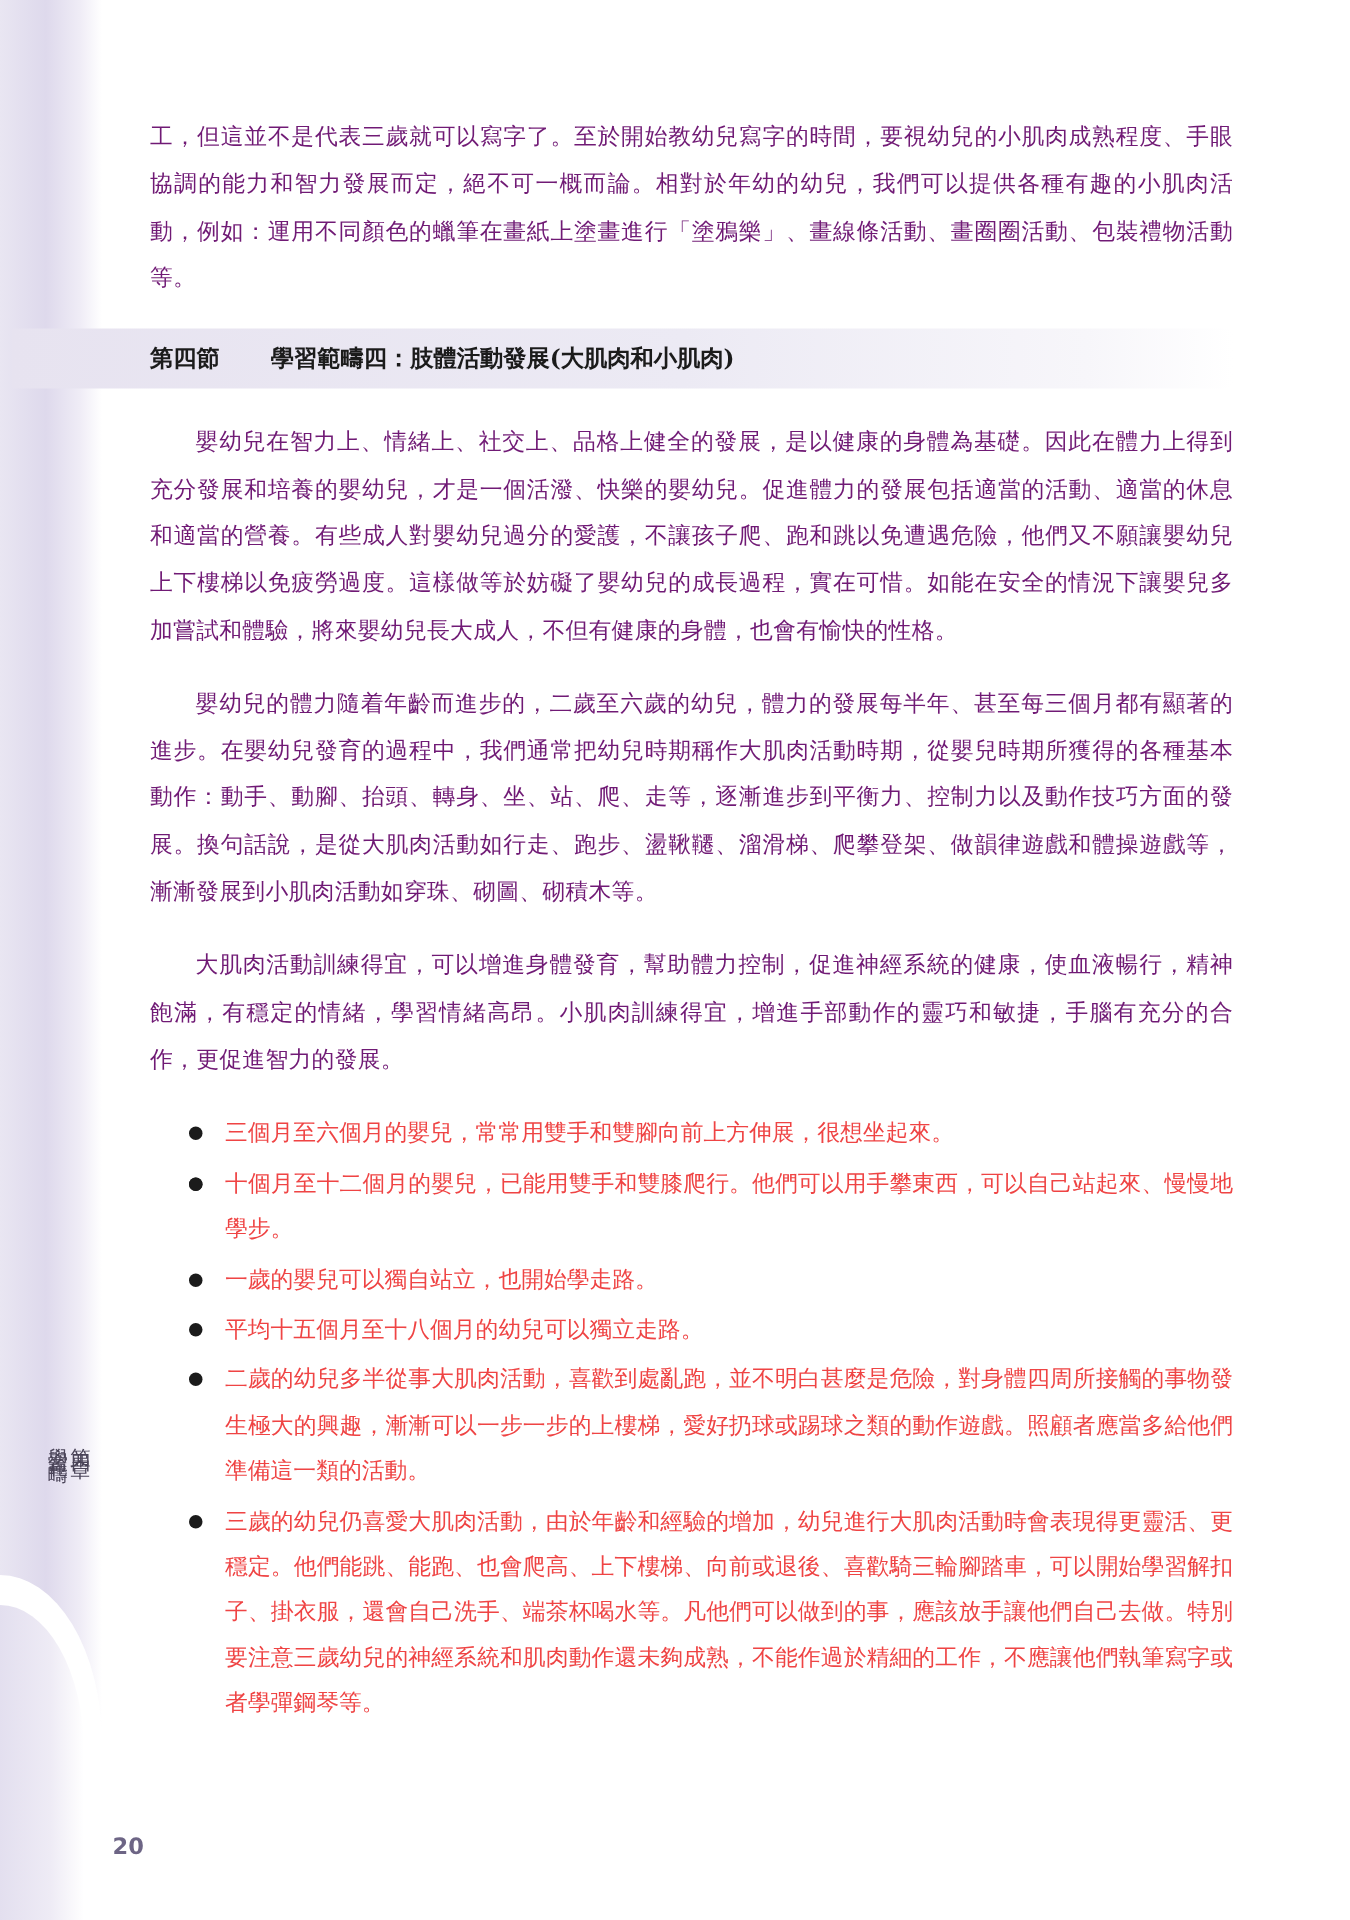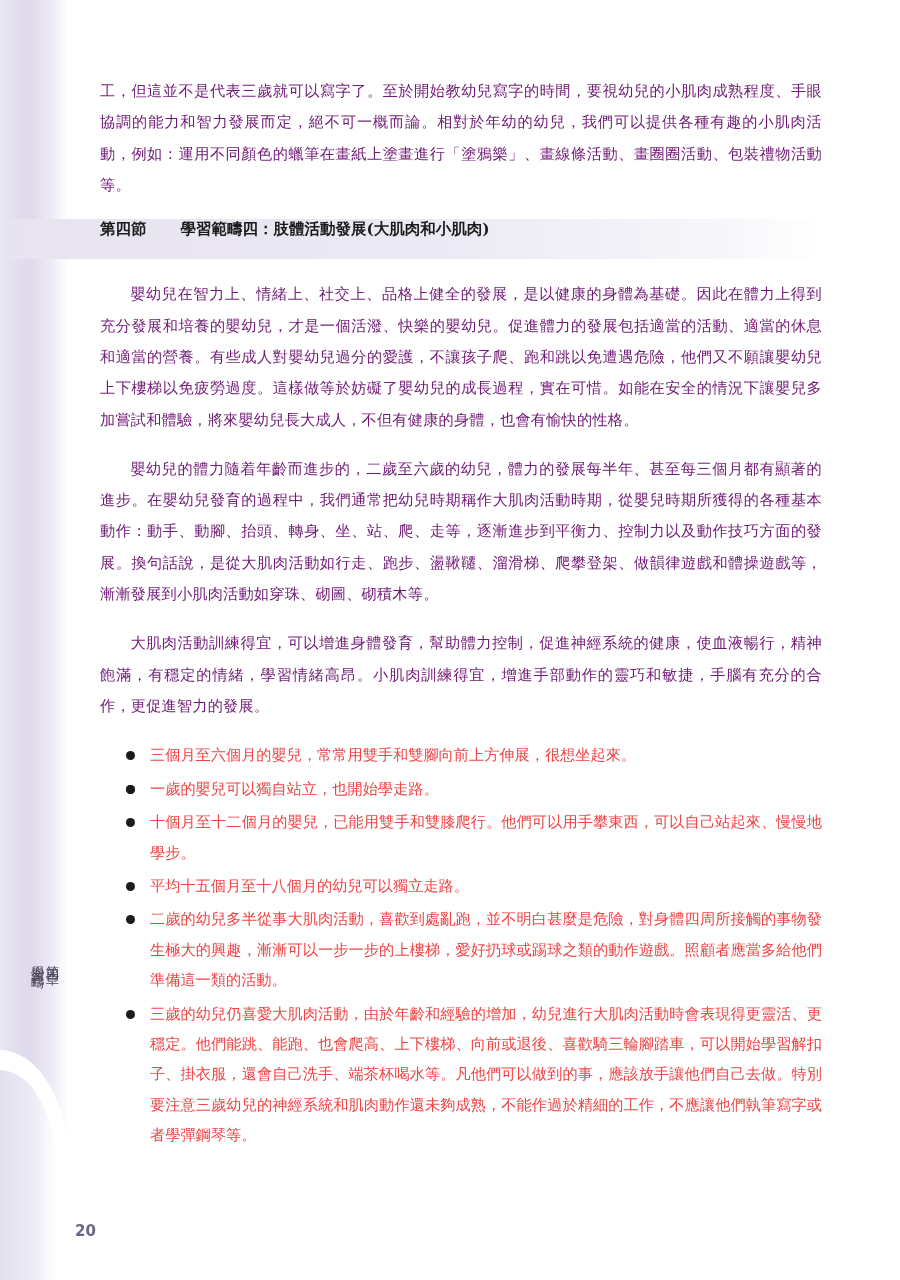--- a/index.html
+++ b/index.html
@@ -87,20 +87,21 @@
     font-family: "DejaVu Serif", "Liberation Serif", serif;
   }
   p.indent { text-indent: 2em; }
 
   .section-header {
     margin: 14px 0 20px 0;
     background: linear-gradient(to right, #e7e3f0 0%, #eceaf4 55%, #f7f6fa 88%, #ffffff 100%);
     height: 40px;
     position: relative;
     display: flex;
+    align-items: center;
     margin-left: -92px;
     padding-left: 92px;
     width: 722px;
   }
   .section-tag {
     display: inline-block;
     font-size: 15.5px;
     font-weight: bold;
     color: #1b1b1b;
     font-family: "DejaVu Serif", "Liberation Serif", serif;
@@ -165,20 +166,20 @@
     <span class="section-title">學習範疇四：肢體活動發展(大肌肉和小肌肉)</span>
   </div>
 
   <p class="para indent">嬰幼兒在智力上、情緒上、社交上、品格上健全的發展，是以健康的身體為基礎。因此在體力上得到充分發展和培養的嬰幼兒，才是一個活潑、快樂的嬰幼兒。促進體力的發展包括適當的活動、適當的休息和適當的營養。有些成人對嬰幼兒過分的愛護，不讓孩子爬、跑和跳以免遭遇危險，他們又不願讓嬰幼兒上下樓梯以免疲勞過度。這樣做等於妨礙了嬰幼兒的成長過程，實在可惜。如能在安全的情況下讓嬰兒多加嘗試和體驗，將來嬰幼兒長大成人，不但有健康的身體，也會有愉快的性格。</p>
   <p class="para indent">嬰幼兒的體力隨着年齡而進步的，二歲至六歲的幼兒，體力的發展每半年、甚至每三個月都有顯著的進步。在嬰幼兒發育的過程中，我們通常把幼兒時期稱作大肌肉活動時期，從嬰兒時期所獲得的各種基本動作：動手、動腳、抬頭、轉身、坐、站、爬、走等，逐漸進步到平衡力、控制力以及動作技巧方面的發展。換句話說，是從大肌肉活動如行走、跑步、盪鞦韆、溜滑梯、爬攀登架、做韻律遊戲和體操遊戲等，漸漸發展到小肌肉活動如穿珠、砌圖、砌積木等。</p>
   <p class="para indent">大肌肉活動訓練得宜，可以增進身體發育，幫助體力控制，促進神經系統的健康，使血液暢行，精神飽滿，有穩定的情緒，學習情緒高昂。小肌肉訓練得宜，增進手部動作的靈巧和敏捷，手腦有充分的合作，更促進智力的發展。</p>
 
   <ul class="bullets">
     <li><span class="dot"></span><span>三個月至六個月的嬰兒，常常用雙手和雙腳向前上方伸展，很想坐起來。</span></li>
     <li><span class="dot"></span></li>
+    <li><span class="dot"></span><span>十個月至十二個月的嬰兒，已能用雙手和雙膝爬行。他們可以用手攀東西，可以自己站起來、慢慢地學步。</span></li>
     <li><span class="dot"></span><span>一歲的嬰兒可以獨自站立，也開始學走路。</span></li>
-    <li><span class="dot"></span><span>十個月至十二個月的嬰兒，已能用雙手和雙膝爬行。他們可以用手攀東西，可以自己站起來、慢慢地學步。</span></li>
     <li><span class="dot"></span><span>平均十五個月至十八個月的幼兒可以獨立走路。</span></li>
     <li><span class="dot"></span><span>二歲的幼兒多半從事大肌肉活動，喜歡到處亂跑，並不明白甚麼是危險，對身體四周所接觸的事物發生極大的興趣，漸漸可以一步一步的上樓梯，愛好扔球或踢球之類的動作遊戲。照顧者應當多給他們準備這一類的活動。</span></li>
     <li><span class="dot"></span><span>三歲的幼兒仍喜愛大肌肉活動，由於年齡和經驗的增加，幼兒進行大肌肉活動時會表現得更靈活、更穩定。他們能跳、能跑、也會爬高、上下樓梯、向前或退後、喜歡騎三輪腳踏車，可以開始學習解扣子、掛衣服，還會自己洗手、端茶杯喝水等。凡他們可以做到的事，應該放手讓他們自己去做。特別要注意三歲幼兒的神經系統和肌肉動作還未夠成熟，不能作過於精細的工作，不應讓他們執筆寫字或者學彈鋼琴等。</span></li>
   </ul>
 
 </div>
 
 </body></html>

